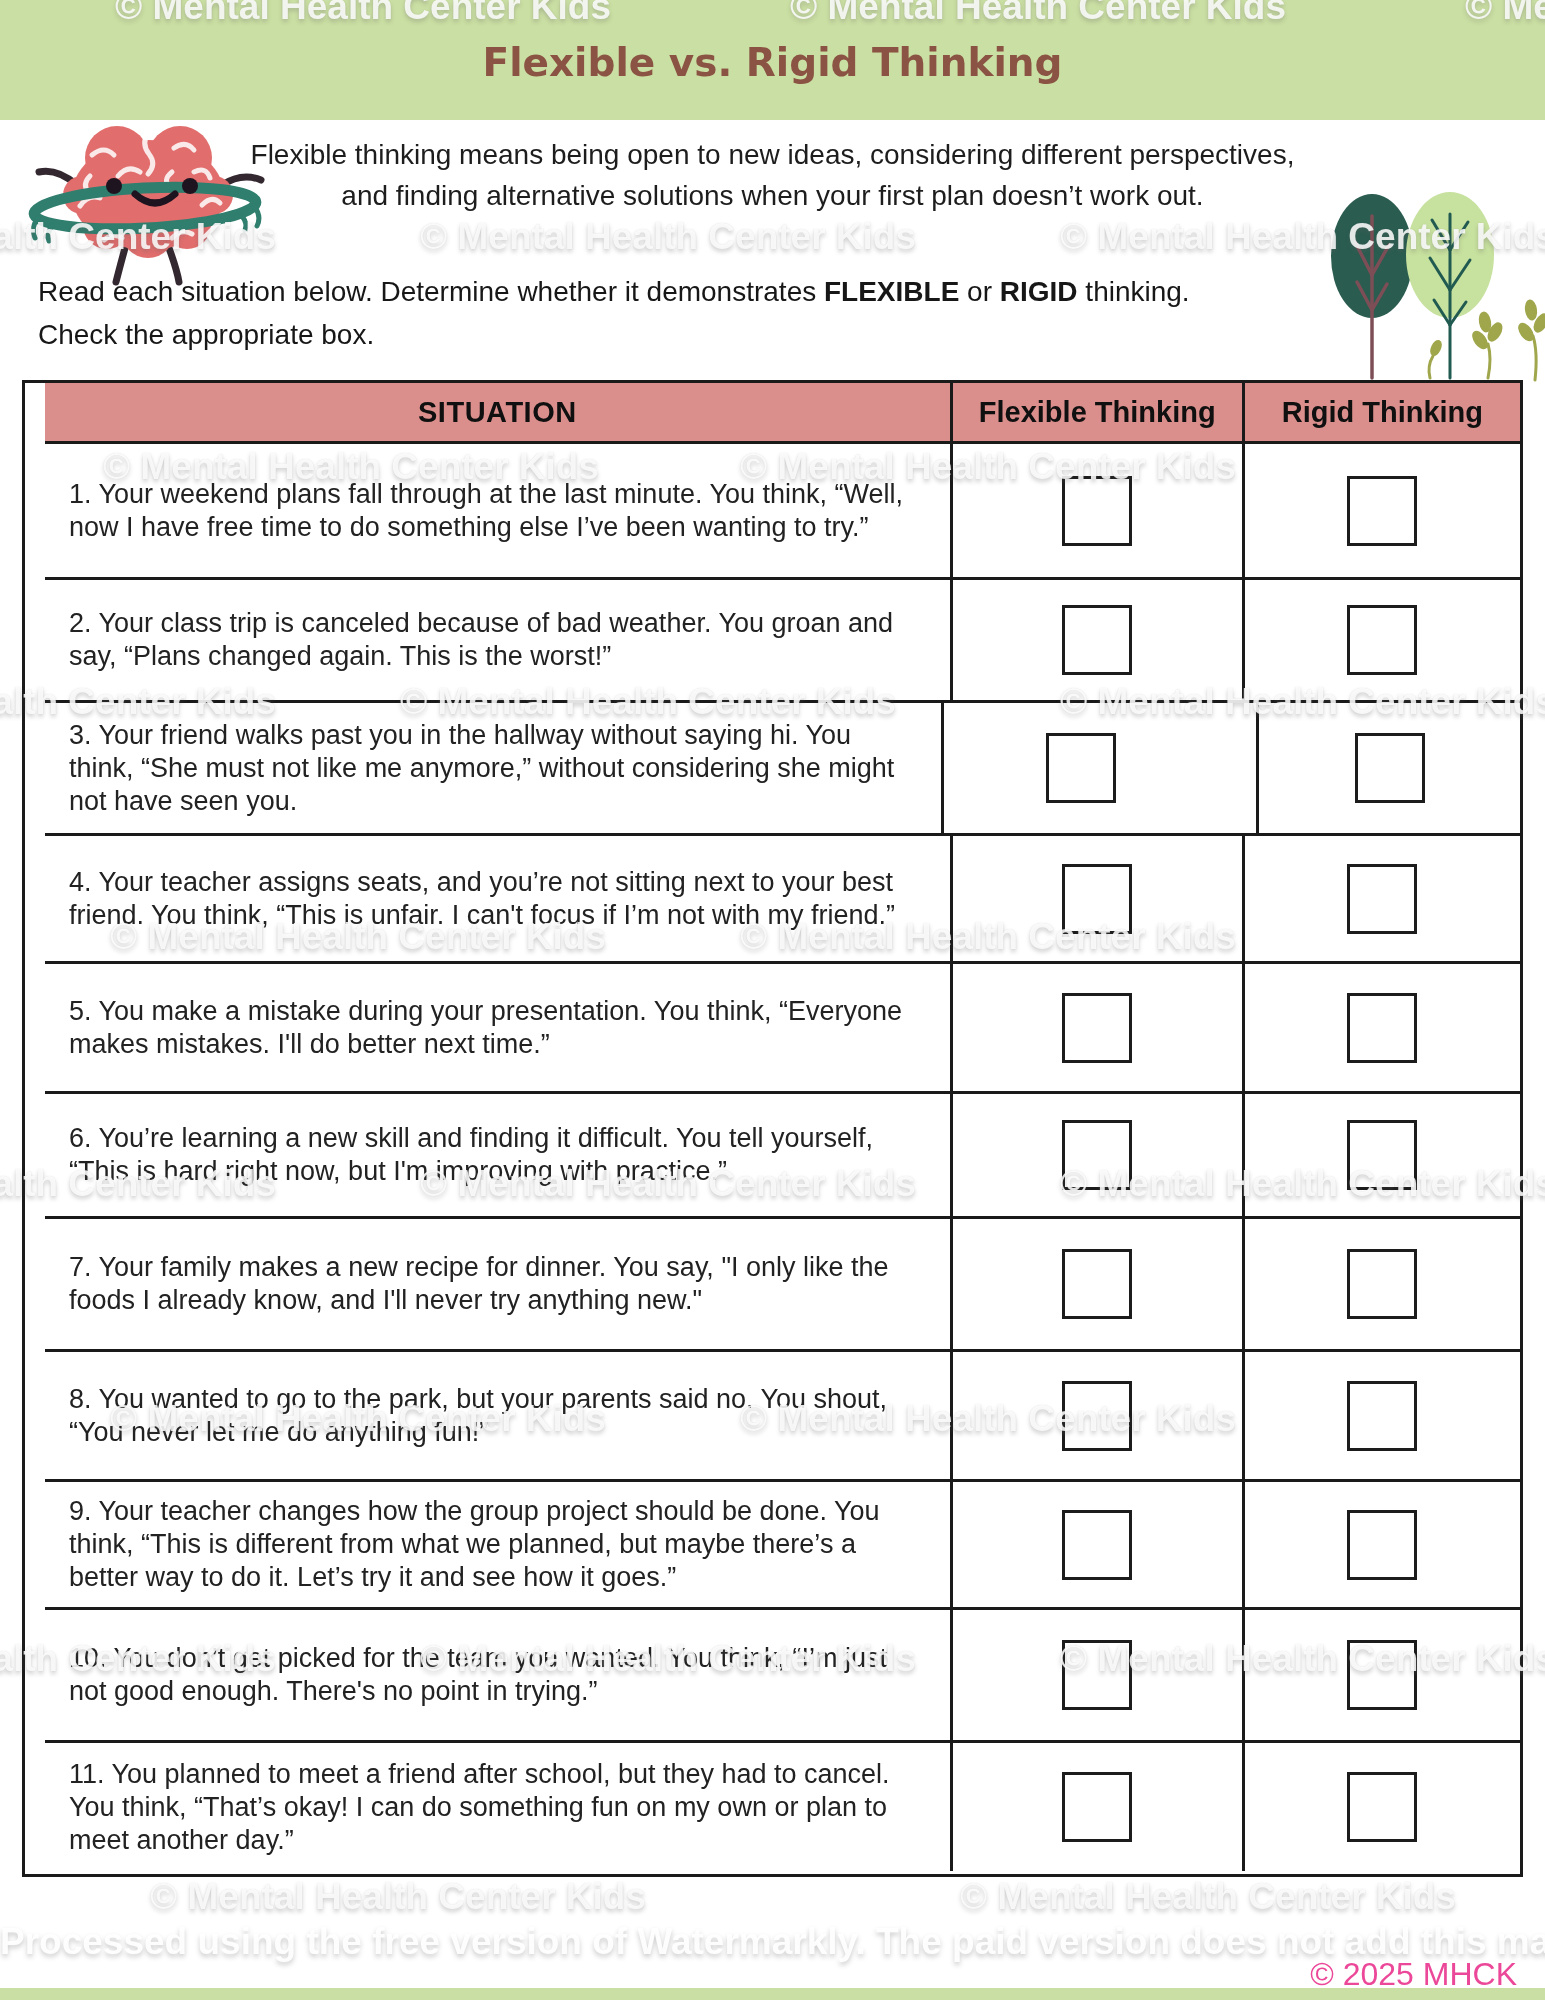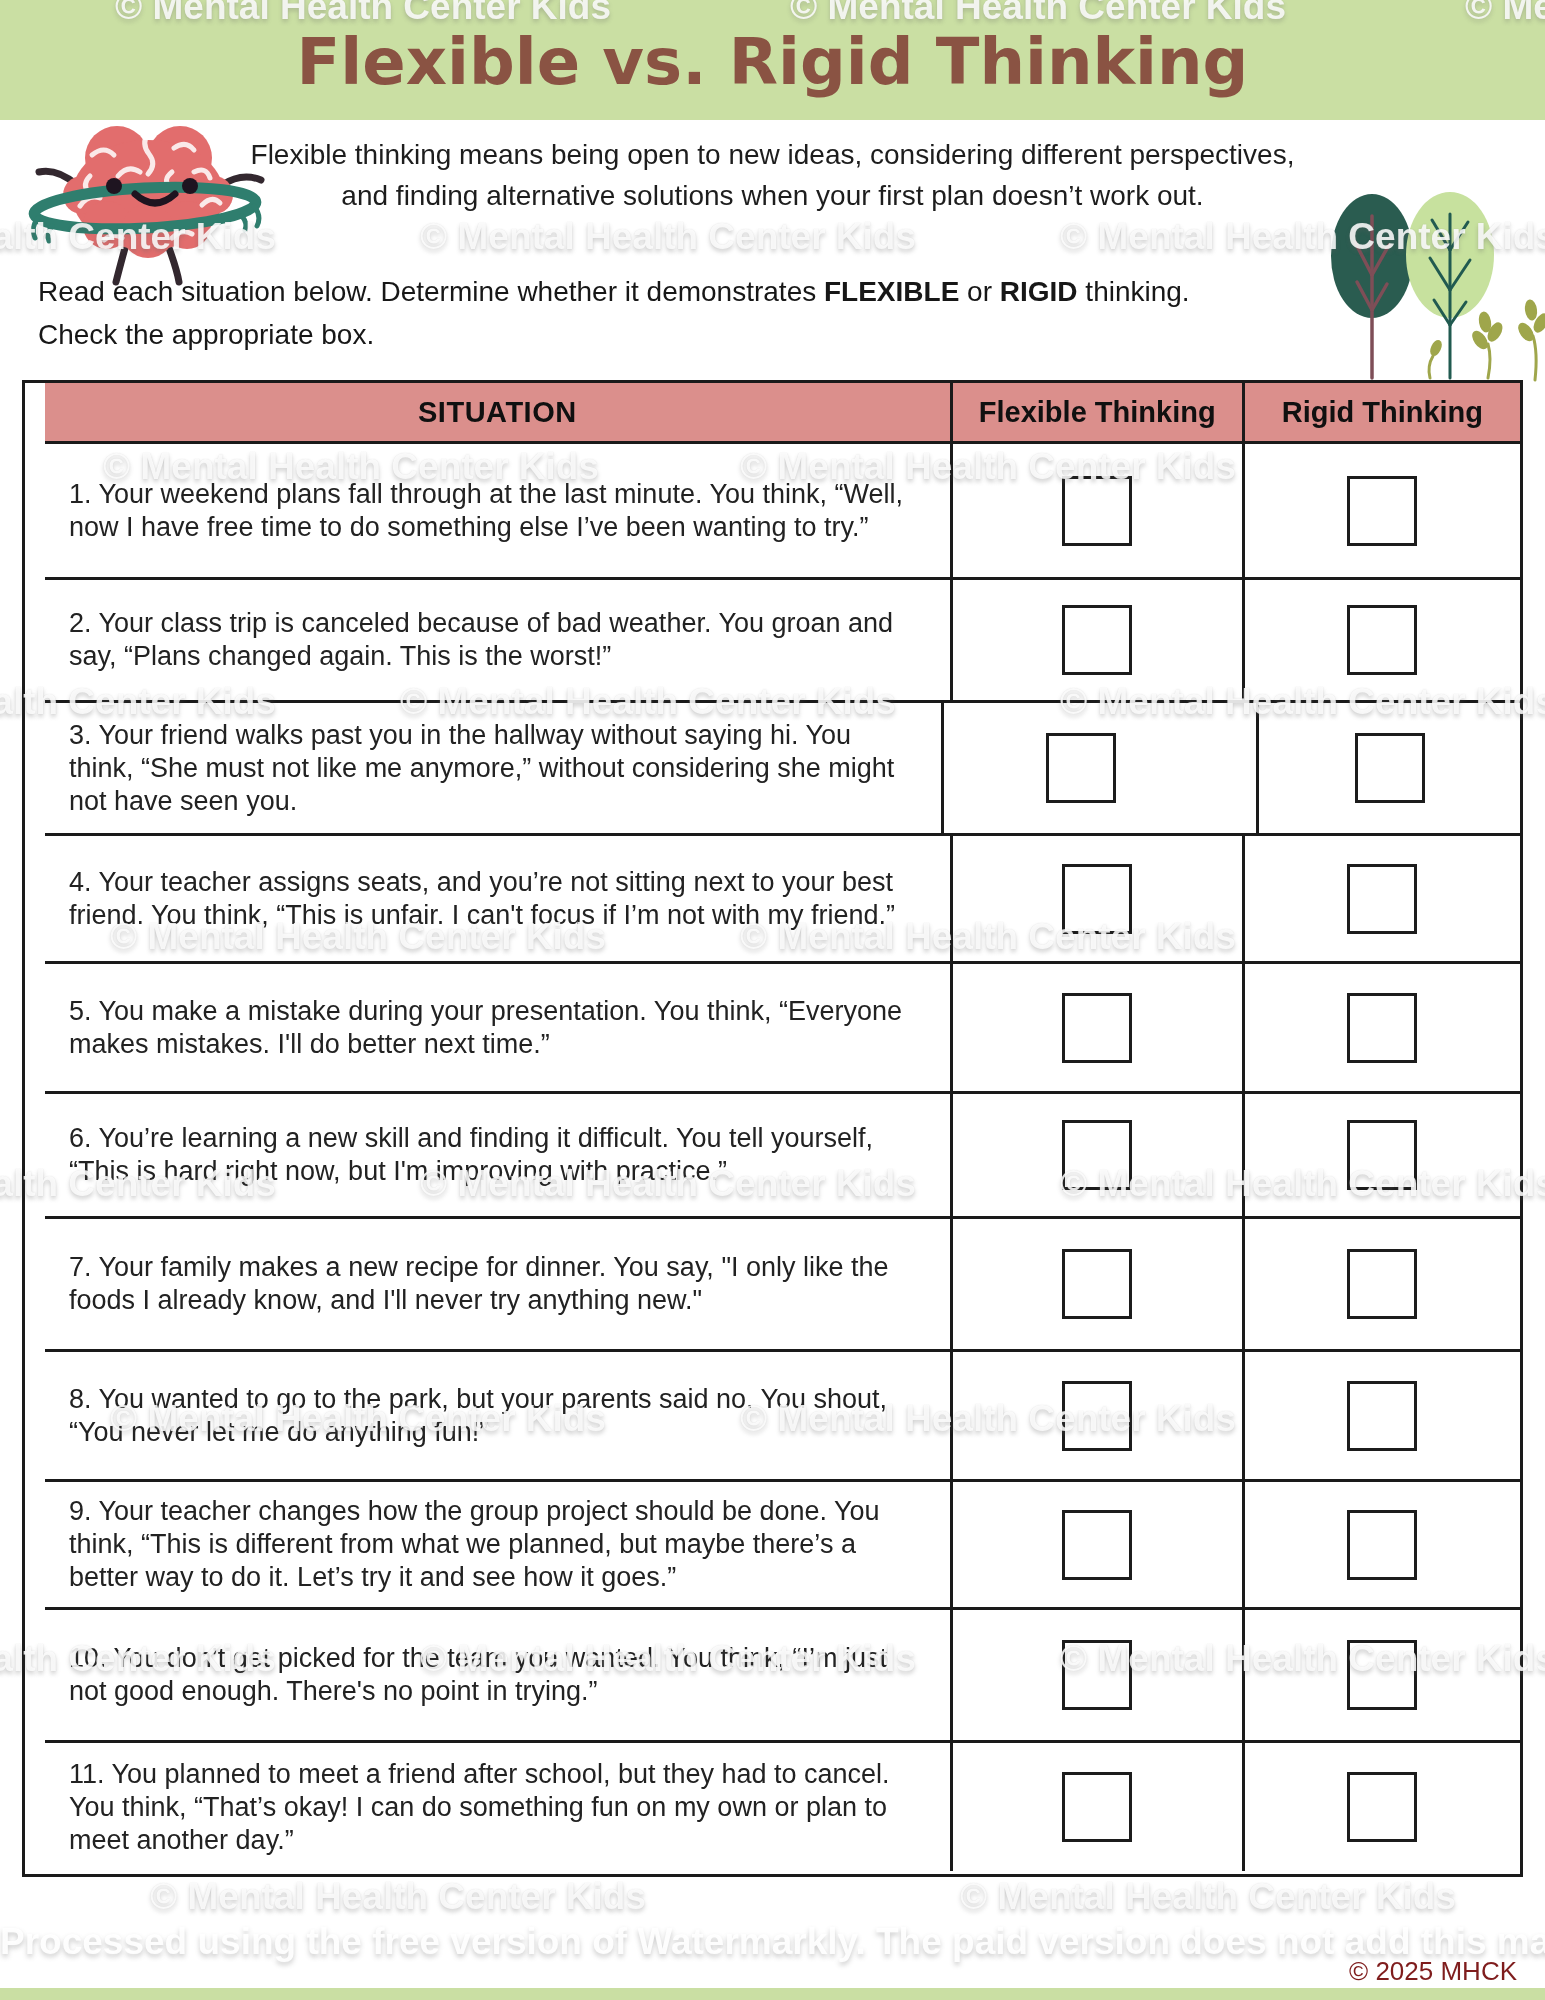--- a/index.html
+++ b/index.html
@@ -1,21 +1,21 @@
 <!DOCTYPE html>
 <html><head>
 <meta charset="utf-8">
 <style>
   html,body{margin:0;padding:0;background:#ffffff;}
   .page{position:relative;width:1545px;height:2000px;background:#fff;overflow:hidden;
         font-family:"Liberation Sans",sans-serif;}
   .header-band{position:absolute;left:0;top:0;width:100%;height:120px;
         display:flex;align-items:center;justify-content:center;}
   .page-title{margin:0;padding-top:4px;font-family:"DejaVu Sans",sans-serif;
-        font-size:64px;font-weight:800;letter-spacing:0;}
+        font-size:39px;font-weight:800;letter-spacing:0;}
   .mascot{position:absolute;left:22px;top:110px;}
   .trees{position:absolute;left:1330px;top:190px;}
   .intro{position:absolute;left:0;top:134px;width:100%;text-align:center;
         font-size:28px;line-height:41px;color:#1d1d1d;}
   .instructions{position:absolute;left:38px;top:270px;font-size:28px;line-height:43px;color:#171717;}
   .wtable{position:absolute;left:22px;top:380px;width:1501px;height:1497px;
         border:3px solid #1a1a1a;box-sizing:border-box;background:#fff;padding-left:20px;}
   .thead{display:flex;height:61px;border-bottom:3px solid #1a1a1a;box-sizing:border-box;}
   .th{display:flex;align-items:center;justify-content:center;font-weight:bold;
         font-size:29px;color:#101010;box-sizing:border-box;}
@@ -32,21 +32,21 @@
   .cb-flex{width:296px;}
   .cb-rig{width:282px;}
   .checkbox{width:70px;height:70px;border:3px solid #1c1c1c;background:#fff;box-sizing:border-box;}
   .wm{position:absolute;white-space:nowrap;font-weight:bold;font-size:37px;
         color:rgba(255,255,255,0.85);
         text-shadow:0 3px 4px rgba(95,95,95,0.28),0 0 1px rgba(130,130,130,0.25);
         z-index:6;pointer-events:none;}
   .processed{position:absolute;left:0;top:1921px;width:100%;text-align:center;
         font-weight:bold;font-size:37px;color:rgba(255,255,255,0.92);
         text-shadow:0 3px 5px rgba(85,85,85,0.3);z-index:6;pointer-events:none;white-space:nowrap;}
-  .copyright{position:absolute;right:28px;top:1956px;font-size:26px;color:#7f1d1d;z-index:7;}
+  .copyright{position:absolute;right:28px;top:1956px;font-size:32px;color:#ec4899;z-index:7;}
   .bottom-bar{position:absolute;left:0;top:1988px;width:100%;height:12px;}
 </style>
 </head>
 <body>
 
 <div class="page">
 
   <div class="header-band" style="background: rgb(202, 223, 163);">
     <h1 class="page-title" style="color: rgb(138, 83, 67);">Flexible vs. Rigid Thinking</h1>
   </div>

